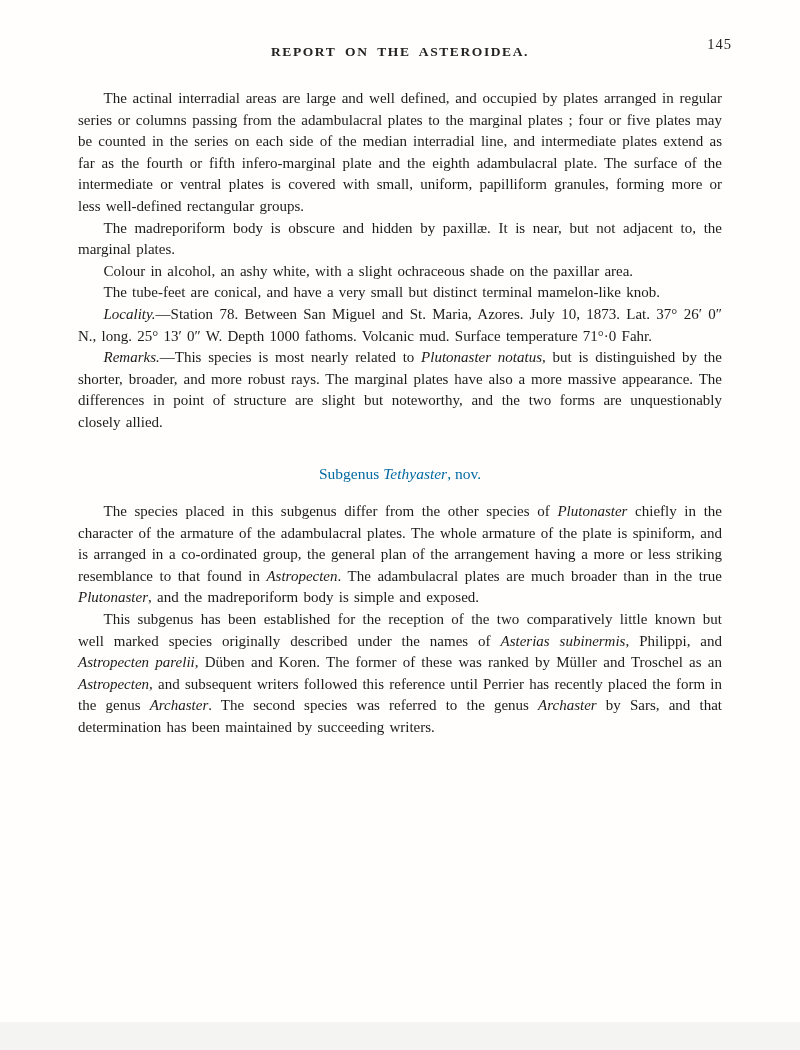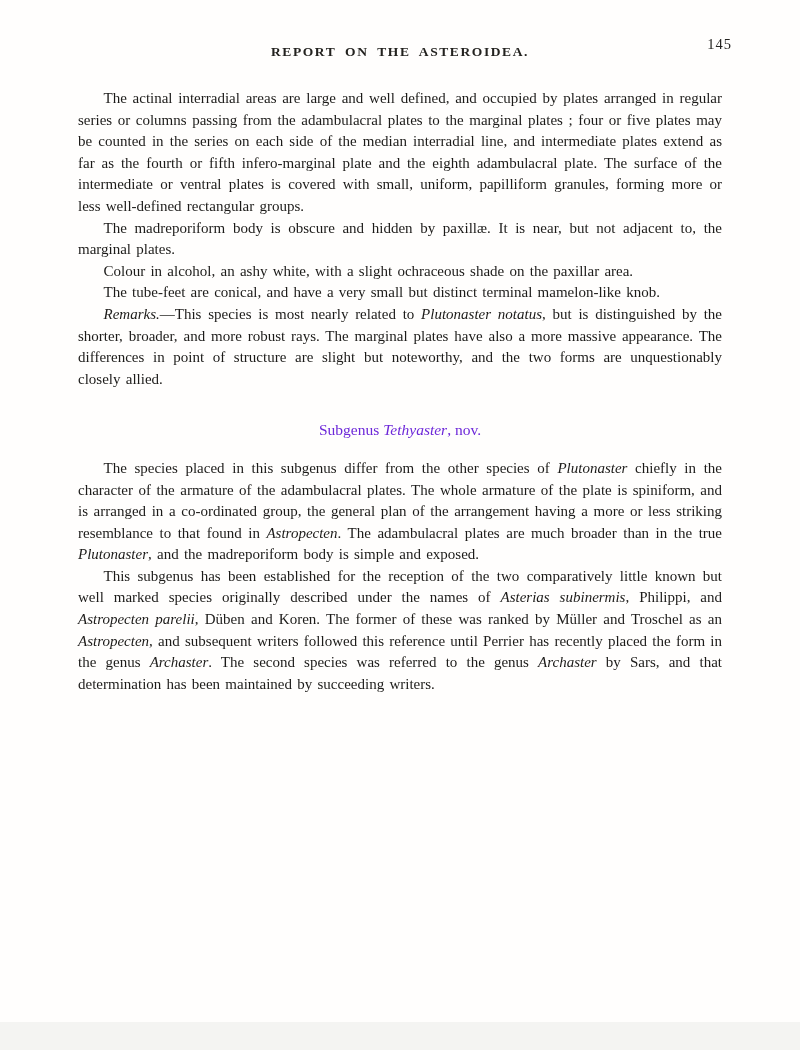--- a/index.html
+++ b/index.html
@@ -46,36 +46,37 @@
     word-spacing: 1.5px;
     color: #1c1b19;
   }
   .para.indent { text-indent: 1.7em; }
   .section-heading {
     font-size: 15.5px;
     font-weight: normal;
     text-align: center;
     line-height: 21.6px;
     margin: 29px 0 17px 0;
-    color: #6d28d9;
+    color: #0369a1;
   }
   .it { font-style: italic; }
   .rm { font-style: normal; }
 </style>
 </head>
 <body>
 
 <div class="page">
   <header class="page-header">
     <span class="running-title">REPORT ON THE ASTEROIDEA.</span>
     <span class="page-number">145</span>
   </header>
   <main class="page-body">
       <p class="para indent"><span class="rm">The actinal interradial areas are large and well defined, and occupied by plates arranged in regular series or columns passing from the adambulacral plates to the marginal plates ; four or five plates may be counted in the series on each side of the median interradial line, and intermediate plates extend as far as the fourth or fifth infero-marginal plate and the eighth adambulacral plate. The surface of the intermediate or ventral plates is covered with small, uniform, papilliform granules, forming more or less well-defined rectangular groups.</span></p>
       <p class="para indent"><span class="rm">The madreporiform body is obscure and hidden by paxillæ. It is near, but not adjacent to, the marginal plates.</span></p>
       <p class="para indent"><span class="rm">Colour in alcohol, an ashy white, with a slight ochraceous shade on the paxillar area.</span></p>
       <p class="para indent"><span class="rm">The tube-feet are conical, and have a very small but distinct terminal mamelon-like knob.</span></p>
+      <p class="para indent"><span class="it">Locality.</span><span class="rm">—Station 78. Between San Miguel and St. Maria, Azores. July 10, 1873. Lat. 37° 26′ 0″ N., long. 25° 13′ 0″ W. Depth 1000 fathoms. Volcanic mud. Surface temperature 71°·0 Fahr.</span></p>
       <p class="para indent"><span class="it">Remarks.</span><span class="rm">—This species is most nearly related to </span><span class="it">Plutonaster notatus</span><span class="rm">, but is distinguished by the shorter, broader, and more robust rays. The marginal plates have also a more massive appearance. The differences in point of structure are slight but noteworthy, and the two forms are unquestionably closely allied.</span></p>
       <h2 class="section-heading"><span class="rm">Subgenus </span><span class="it">Tethyaster</span><span class="rm">, nov.</span></h2>
       <p class="para indent"><span class="rm">The species placed in this subgenus differ from the other species of </span><span class="it">Plutonaster</span><span class="rm"> chiefly in the character of the armature of the adambulacral plates. The whole armature of the plate is spiniform, and is arranged in a co-ordinated group, the general plan of the arrangement having a more or less striking resemblance to that found in </span><span class="it">Astropecten</span><span class="rm">. The adambulacral plates are much broader than in the true </span><span class="it">Plutonaster</span><span class="rm">, and the madreporiform body is simple and exposed.</span></p>
       <p class="para indent"><span class="rm">This subgenus has been established for the reception of the two comparatively little known but well marked species originally described under the names of </span><span class="it">Asterias subinermis</span><span class="rm">, Philippi, and </span><span class="it">Astropecten parelii</span><span class="rm">, Düben and Koren. The former of these was ranked by Müller and Troschel as an </span><span class="it">Astropecten</span><span class="rm">, and subsequent writers followed this reference until Perrier has recently placed the form in the genus </span><span class="it">Archaster</span><span class="rm">. The second species was referred to the genus </span><span class="it">Archaster</span><span class="rm"> by Sars, and that determination has been maintained by succeeding writers.</span></p>
     </main>
 </div>
 
 </body></html>

